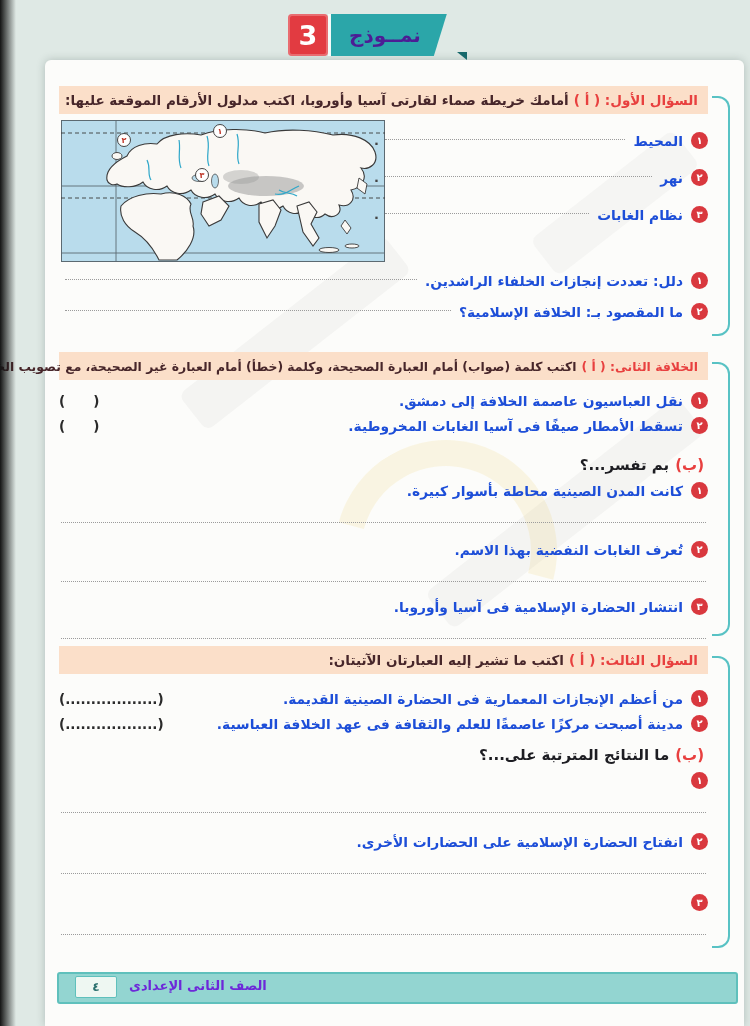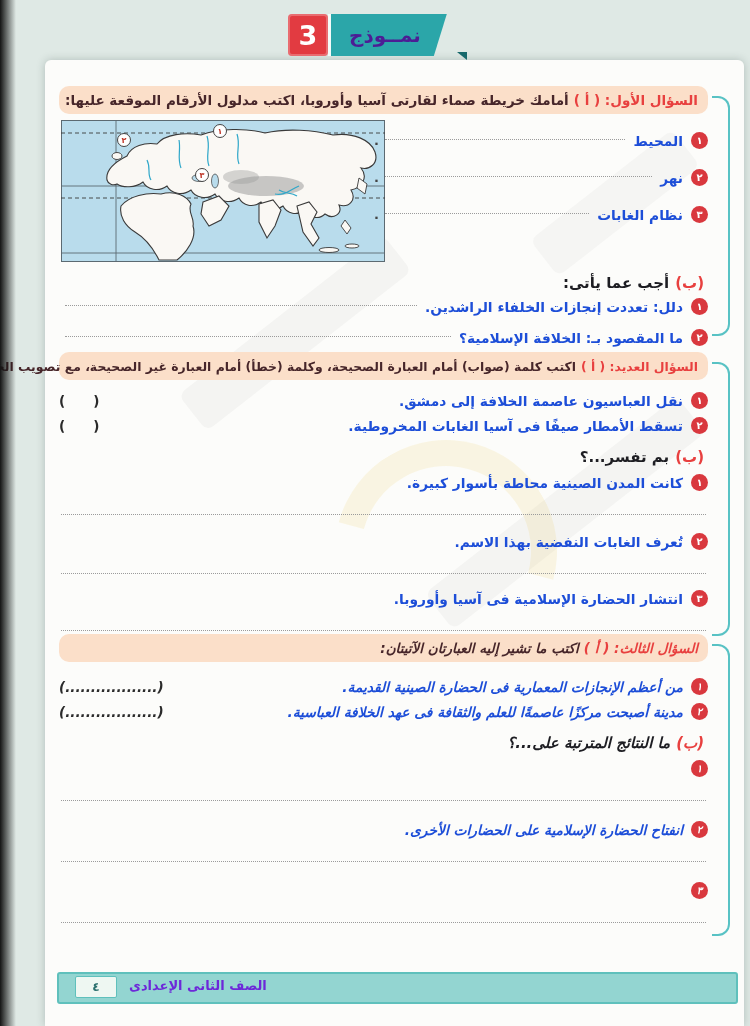--- a/index.html
+++ b/index.html
@@ -26,24 +26,24 @@
     border-radius:6px 6px 0 0;box-shadow:0 0 8px rgba(40,60,55,.25);direction:rtl;z-index:2;}
   
   .wm{position:absolute;pointer-events:none;}
   .wm-bar{width:260px;height:46px;background:#6f6f6f;opacity:.06;transform:rotate(-38deg);border-radius:8px;}
   .wm-arc{width:170px;height:170px;border:26px solid #e8c23a;opacity:.12;border-radius:50%;
     border-left-color:transparent;border-bottom-color:transparent;transform:rotate(-30deg);}
   
   .sec{position:absolute;left:14px;right:36px;}
   .sec1{top:26px;height:252px;}
   .sec2{top:292px;height:286px;}
-  .sec3{top:574px;height:304px;font-style:italic;}
+  .sec3{top:586px;height:304px;}
   .bracket{position:absolute;top:10px;right:-22px;width:16px;bottom:2px;
     border:2.5px solid #58c2c4;border-left:none;border-radius:0 12px 12px 0;}
-  .q-header{background:#fbdfc9;border-radius:10px;padding:4px 10px 5px 10px;
+  .q-header{background:#fbdfc9;border-radius:0;padding:4px 10px 5px 10px;
     white-space:nowrap;position:relative;z-index:1;}
   .q-label{color:#e8403f;font-weight:bold;font-size:13.5px;}
   .q-text{color:#47262a;font-weight:bold;font-size:13.5px;}
   .sec2 .q-label,.sec2 .q-text{font-size:12.4px;}
   .pb-header{margin:8px 4px 6px 0;font-weight:bold;font-size:15px;color:#1d1d22;}
   .pb-label{color:#e8403f;margin-left:6px;font-weight:bold;}
   .circ{flex:none;width:17px;height:17px;border-radius:50%;background:#d9383e;color:#fff;
     font-size:10px;font-weight:bold;display:inline-flex;align-items:center;justify-content:center;
     margin-left:8px;line-height:1;}
   .row{display:flex;align-items:center;}
@@ -146,56 +146,53 @@
         </div>
         <div class="row">
           <span class="circ">٣</span>
           <span class="itxt">نظام الغابات</span>
           <span class="dotfill"></span>
           <span class="end-dot">.</span>
         </div>
       </div>
     </div>
 
-    <div class="pb-header">
-      <span class="pb-label">(ب)</span><span>أجب عما يأتى:</span>
-    </div>
     <div class="row" style="margin-top:6px;">
       <span class="circ">١</span>
       <span class="itxt">دلل: تعددت إنجازات الخلفاء الراشدين.</span>
       <span class="dotfill"></span>
     </div>
     <div class="row" style="margin-top:14px;">
       <span class="circ">٢</span>
       <span class="itxt">ما المقصود بـ: الخلافة الإسلامية؟</span>
       <span class="dotfill"></span>
     </div>
   </section>
 
   <section class="sec sec2">
     <div class="bracket"></div>
     <div class="q-header">
-      <span class="q-label">السؤال العديد: ( أ )</span>
+      <span class="q-label">الخلافة الثانى: ( أ )</span>
       <span class="q-text">اكتب كلمة (صواب) أمام العبارة الصحيحة، وكلمة (خطأ) أمام العبارة غير الصحيحة، مع تصويب الخطأ:</span>
     </div>
 
     <div class="row" style="margin-top:12px;">
       <span class="circ">١</span>
       <span class="itxt">نقل العباسيون عاصمة الخلافة إلى دمشق.</span>
       <span class="spacer"></span>
       <span class="paren">(      )</span>
     </div>
     <div class="row" style="margin-top:8px;">
       <span class="circ">٢</span>
       <span class="itxt">تسقط الأمطار صيفًا فى آسيا الغابات المخروطية.</span>
       <span class="spacer"></span>
       <span class="paren">(      )</span>
     </div>
 
-    <div class="pb-header" style="margin-top:14px;">
+    <div class="pb-header" style="margin-top:22px;">
       <span class="pb-label">(ب)</span><span>بم تفسر...؟</span>
     </div>
 
     <div class="row" style="margin-top:8px;">
       <span class="circ">١</span>
       <span class="itxt">كانت المدن الصينية محاطة بأسوار كبيرة.</span>
     </div>
     <div class="ans-line" style="margin-top:22px;"></div>
 
     <div class="row" style="margin-top:18px;">

